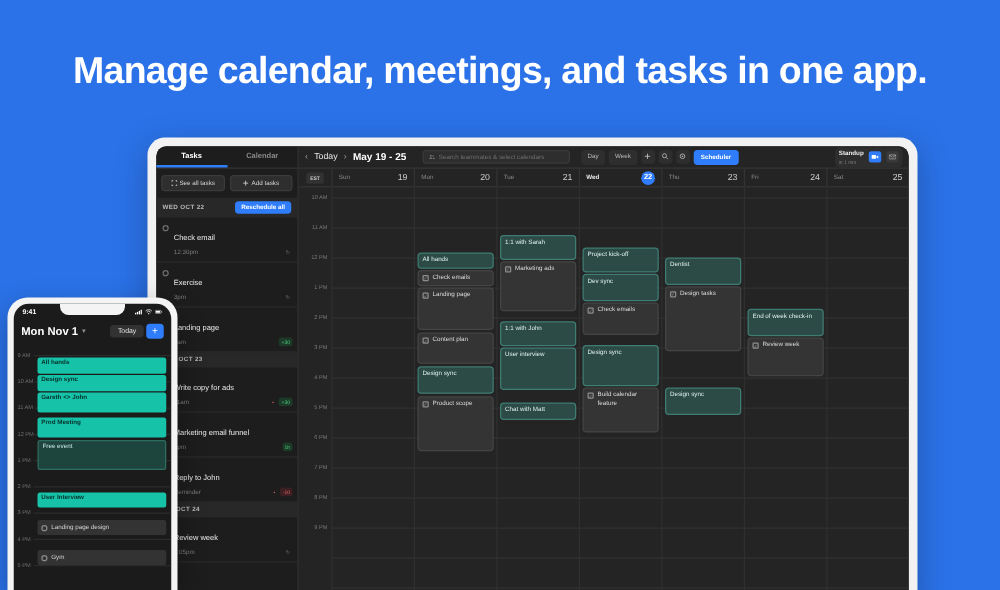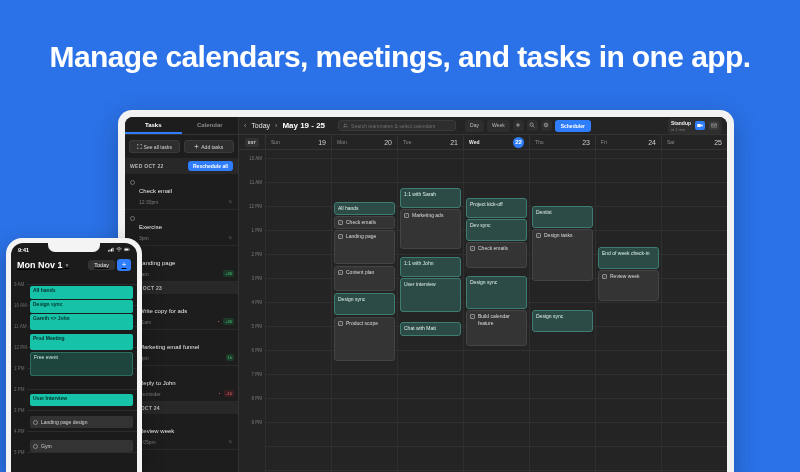--- a/index.html
+++ b/index.html
@@ -200,21 +200,20 @@
   }
   .status-bar {
     height: 13px; display: flex; align-items: center; justify-content: space-between;
     padding: 0 7px; color: #ffffff; font-size: 5.5px; font-weight: bold;
   }
   .status-right { display: flex; align-items: center; gap: 2px; }
   .status-right svg { width: 6px; height: 5px; }
   .phone-head {
     display: flex; align-items: center; gap: 2px;
     padding: 3px 6px 5px 6px;
-    text-decoration: underline;
   }
   .ph-date { color: #fff; font-size: 9px; font-weight: bold; }
   .ph-caret { color: #8d8d8d; font-size: 5px; }
   .ph-today {
     margin-left: auto; background: #323232; color: #e4e4e4;
     font-size: 5.5px; padding: 2px 6px; border-radius: 3px;
   }
   .ph-add {
     background: #2f7dfb; color: #fff; width: 14px; height: 12px;
     border-radius: 3px; display: flex; align-items: center; justify-content: center;
@@ -238,21 +237,21 @@
     display: flex; align-items: center; gap: 3px;
   }
   .ph-ev.task .chk2 {
     width: 5px; height: 5px; flex: 0 0 5px;
     border: 1px solid #8a8a8a; border-radius: 50%;
   }
 </style>
 </head>
 <body>
 
-<div class="headline">Manage calendars, meetings, and tasks in one app.</div>
+<div class="headline">Manage calendar, meetings, and tasks in one app.</div>
 
 <div class="tablet">
   <div class="tablet-screen">
 
     <div class="tasks-panel">
       <div class="tab-row">
         <div class="tab active">Tasks</div>
         <div class="tab">Calendar</div>
       </div>
       <div class="task-actions">

